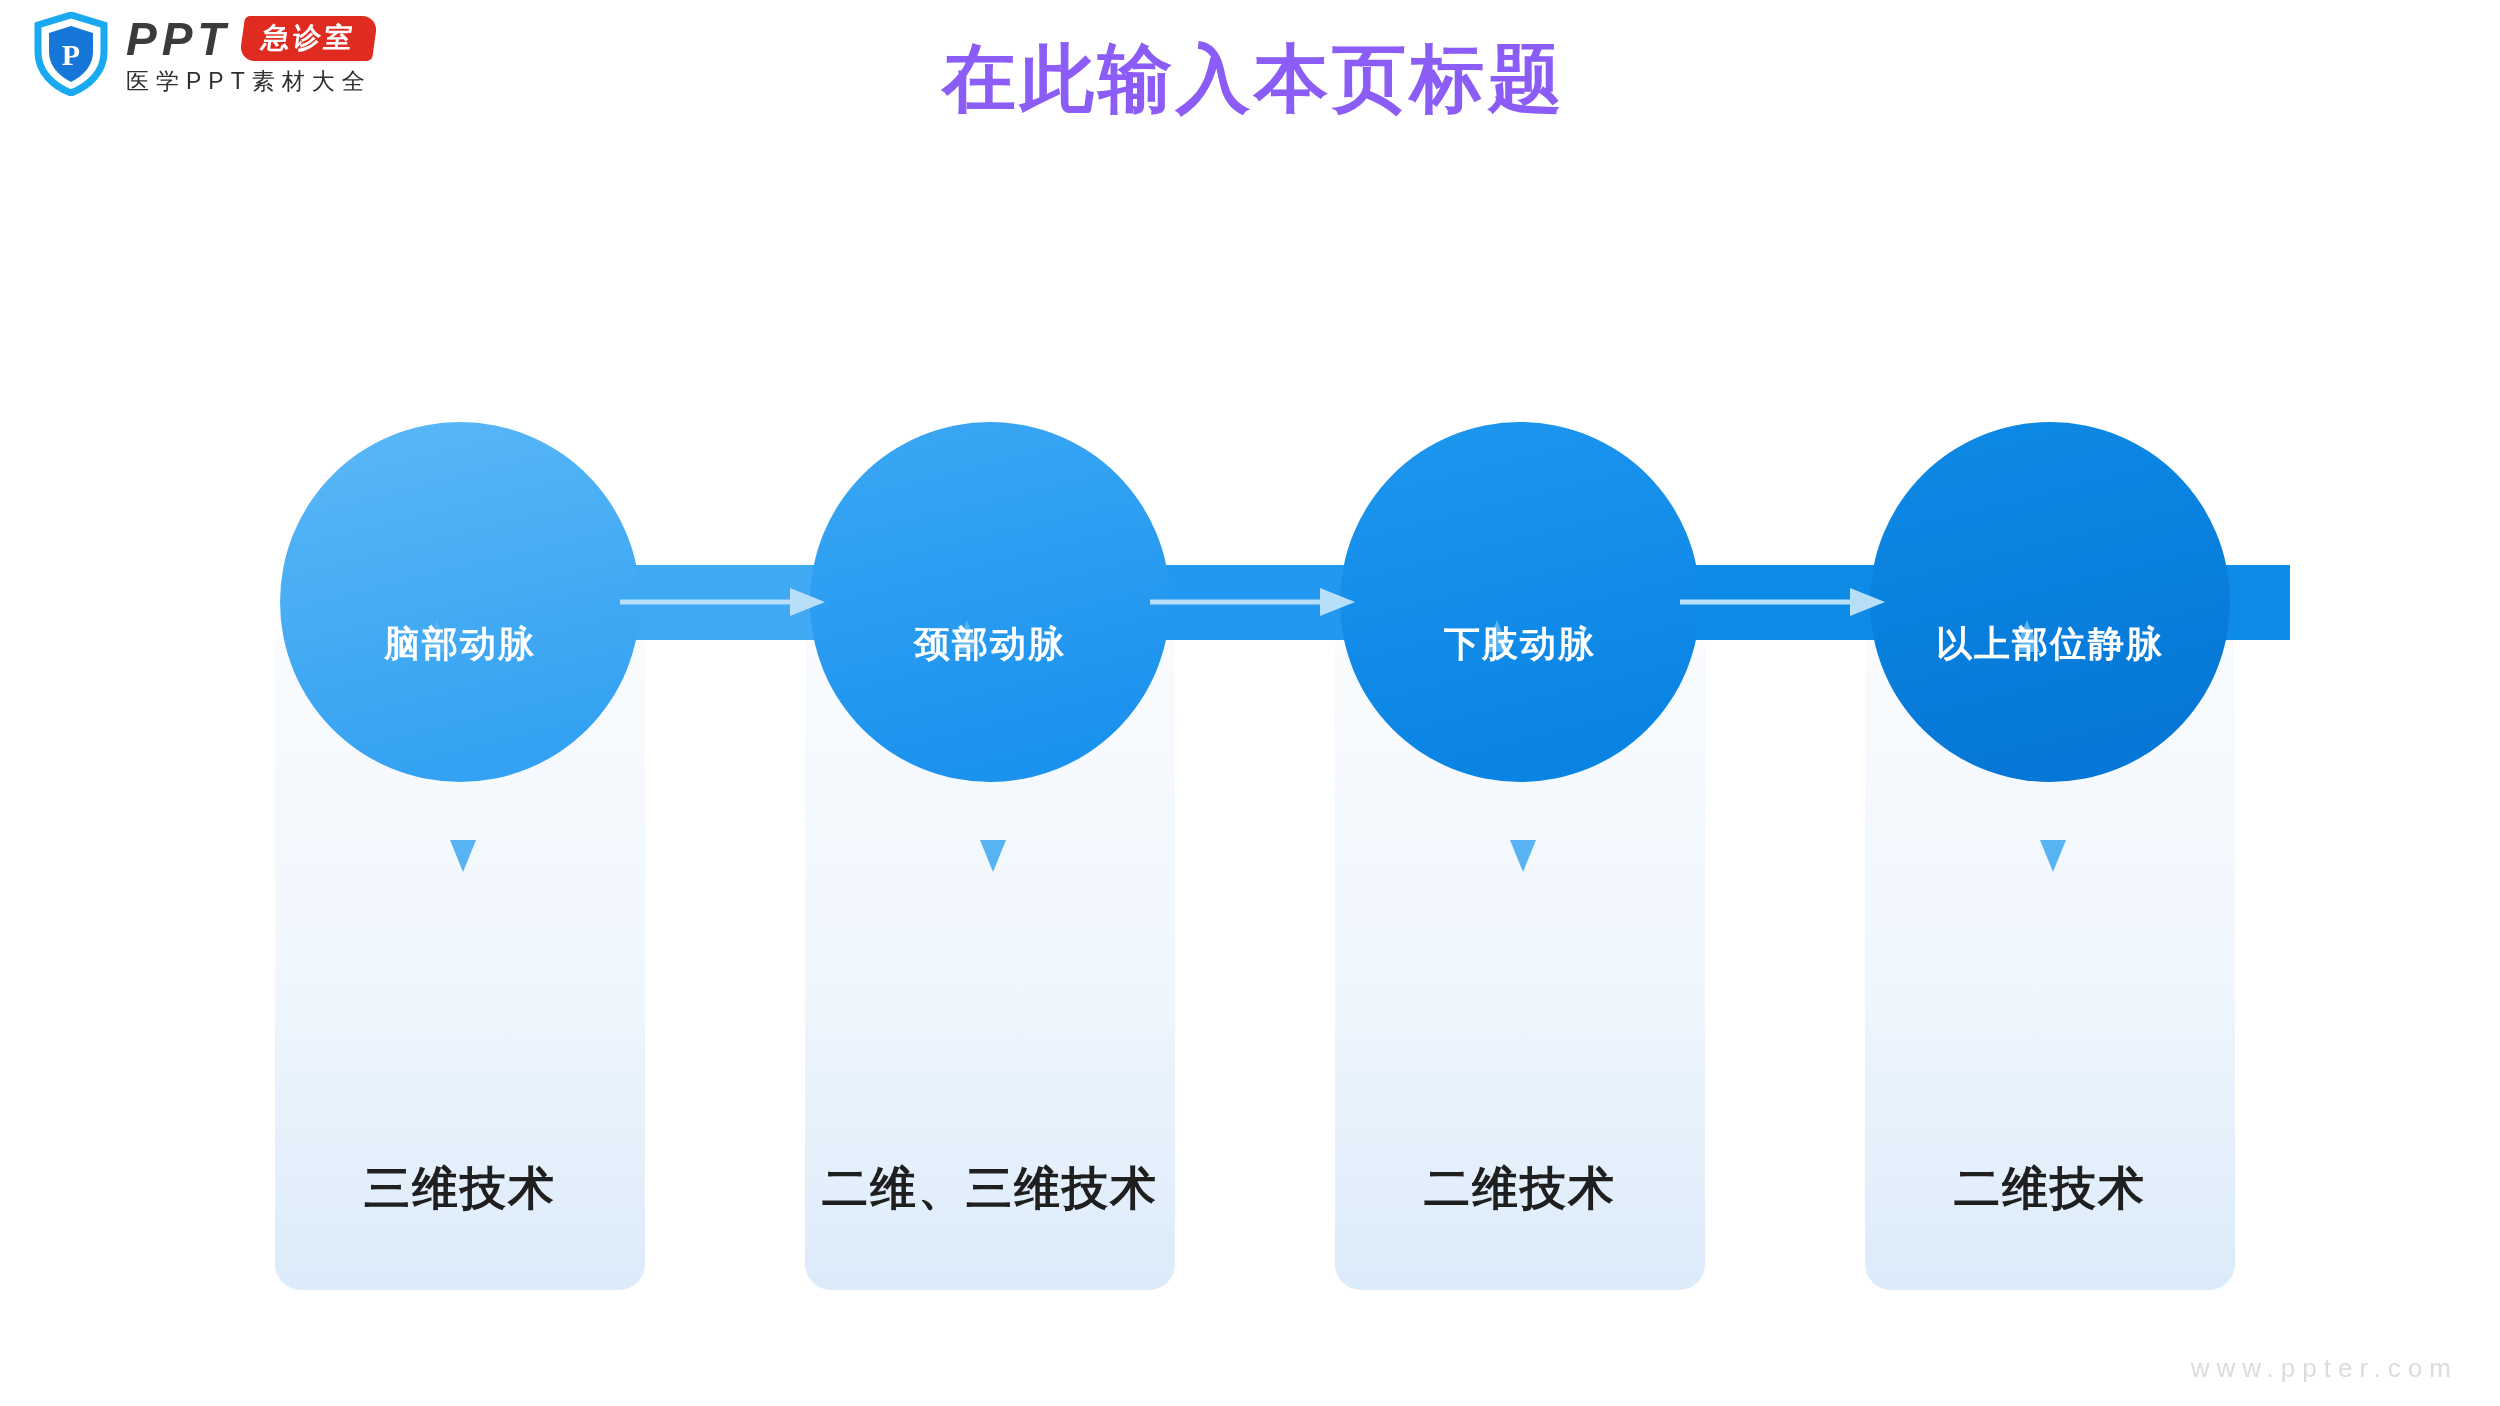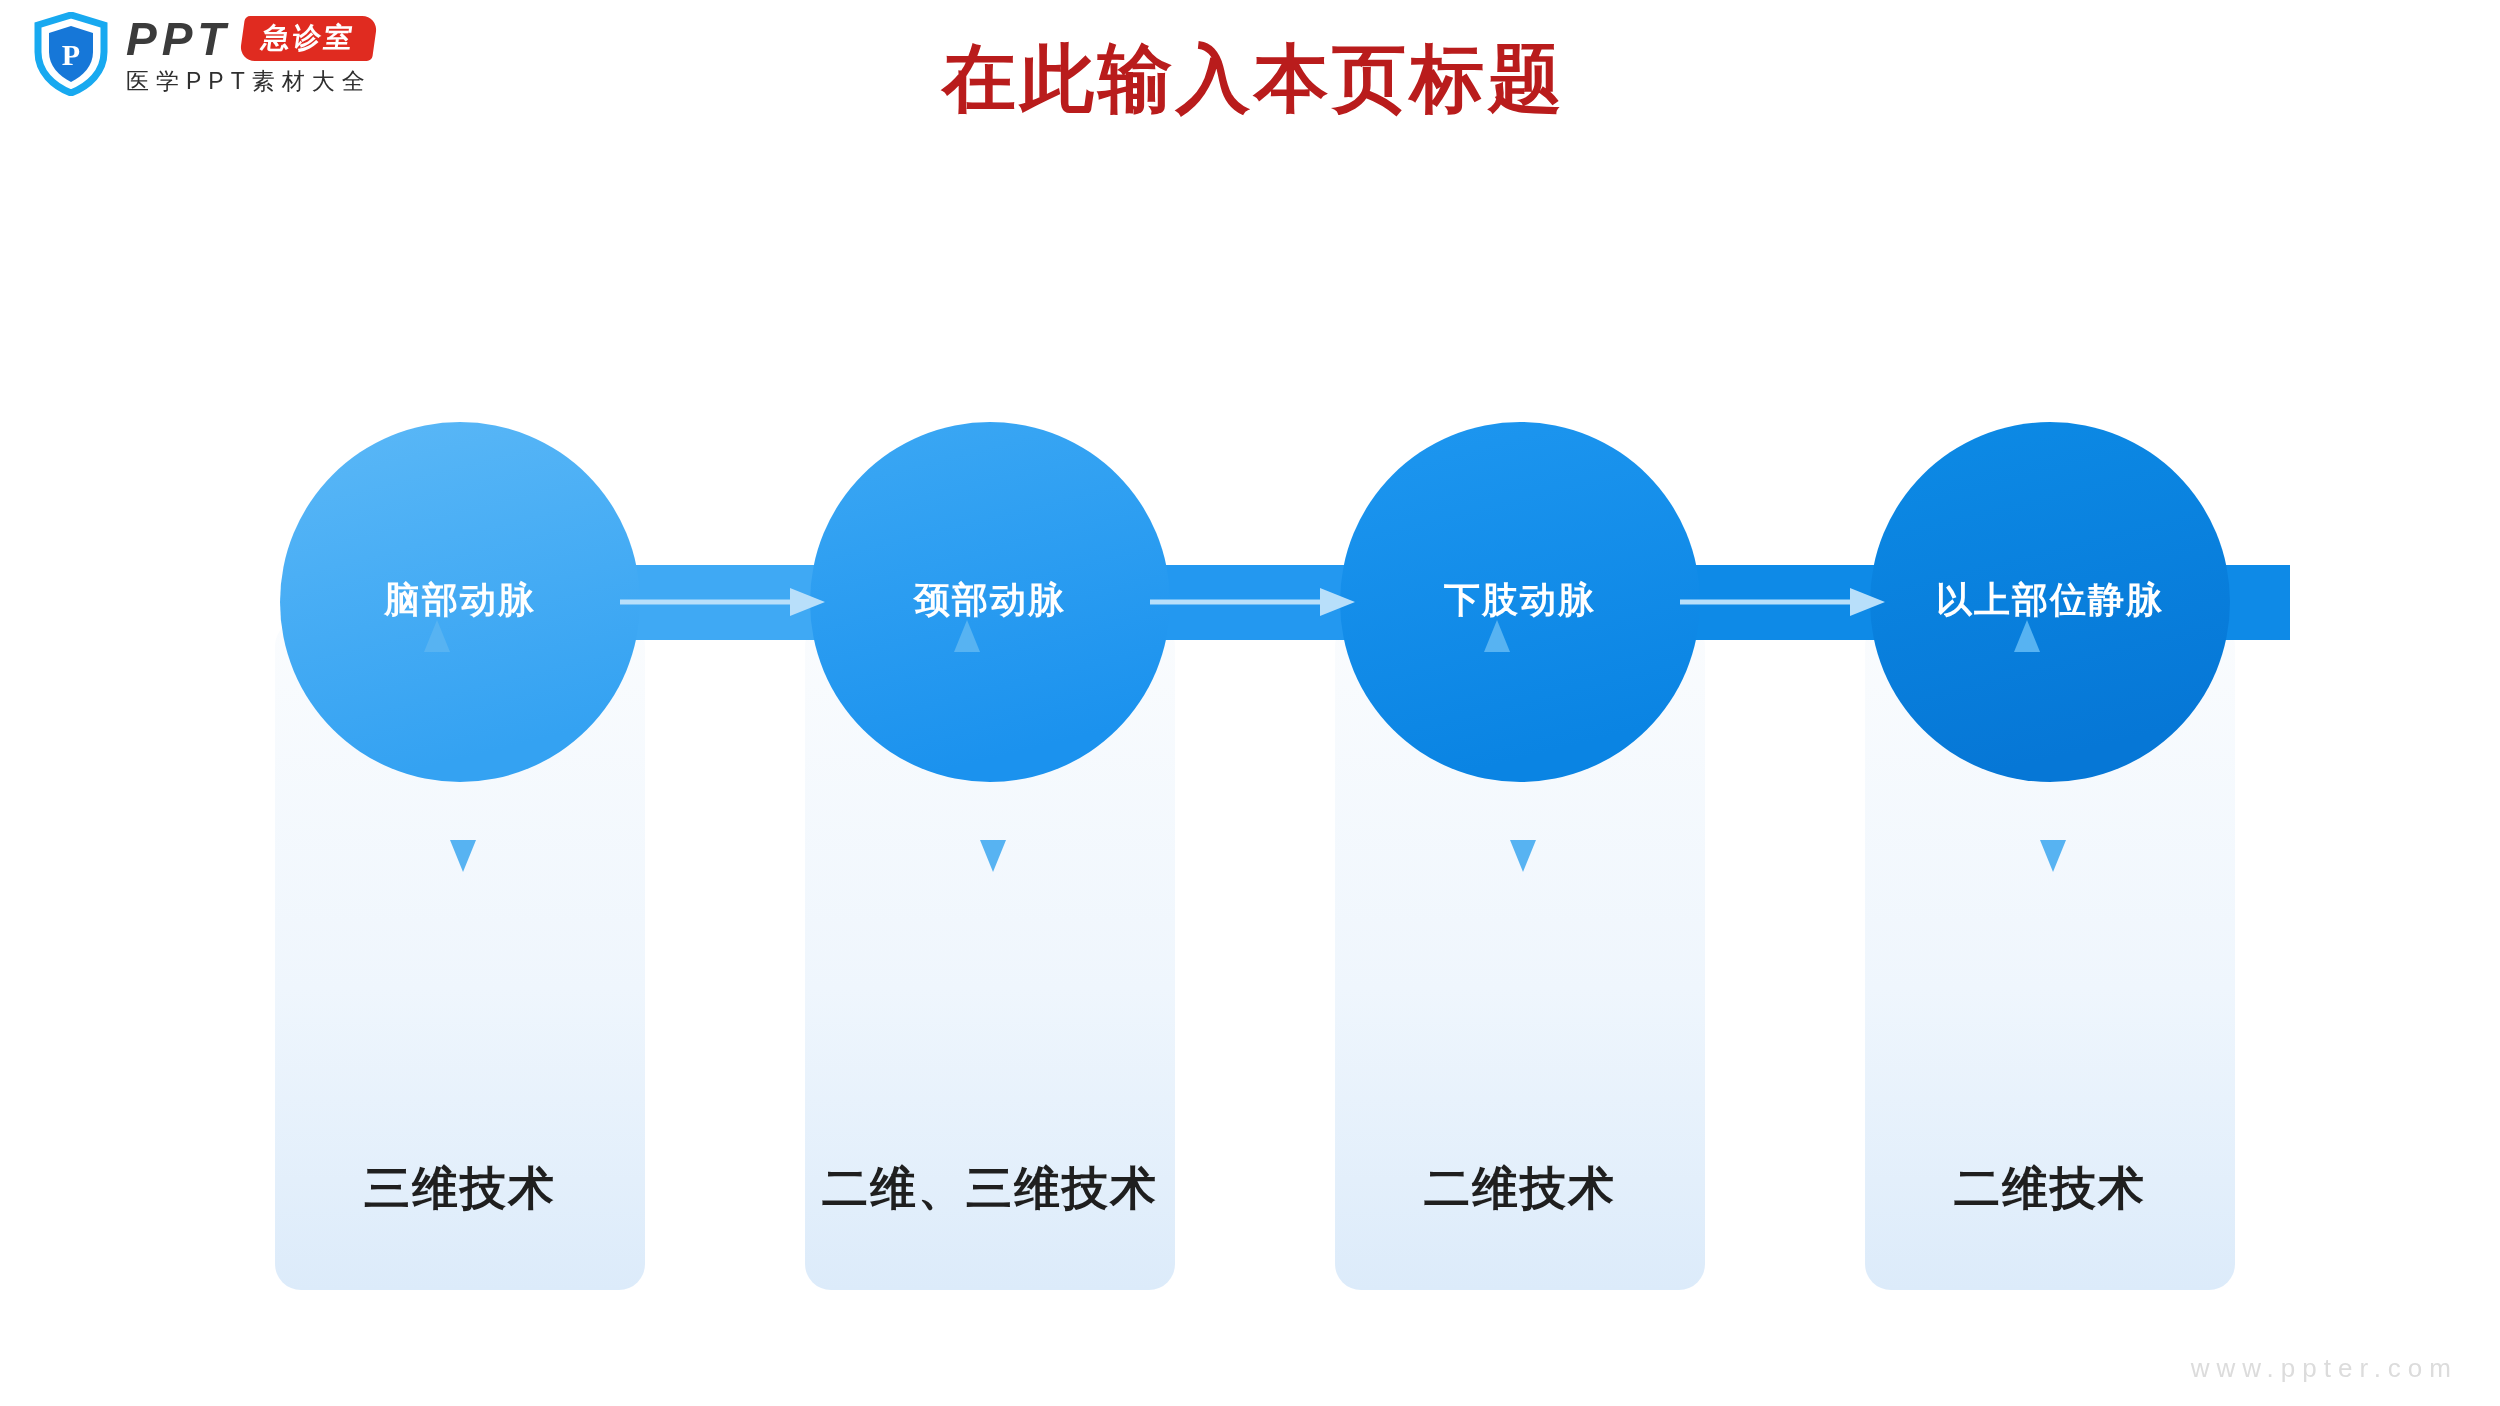--- a/index.html
+++ b/index.html
@@ -40,21 +40,21 @@
     letter-spacing:7px; line-height:1;
   }
 
   
   .page-title {
     position:absolute;
     left:8px; right:0; top:38px;
     text-align:center;
     font-size:74px;
     font-weight:bold;
-    color:#b91c1c;
+    color:#8b5cf6;
     letter-spacing:4px;
     line-height:1.1;
   }
   .page-subtitle {
     position:absolute;
     left:0; right:0; top:195px;
     text-align:center;
     font-size:32px;
     color:#3a3a3a;
     line-height:1.62;
@@ -88,20 +88,21 @@
   }
   .node-label {
     position:absolute;
     width:400px;
     text-align:center;
     font-size:36px;
     font-weight:bold;
     color:#ffffff;
     letter-spacing:2px;
     pointer-events:auto;
+    margin-top:44px;
   }
 
   
   .watermark {
     position:absolute;
     right:42px; bottom:22px;
     font-size:26px;
     color:#dcdcdc;
     letter-spacing:7px;
     margin-left:39px;

